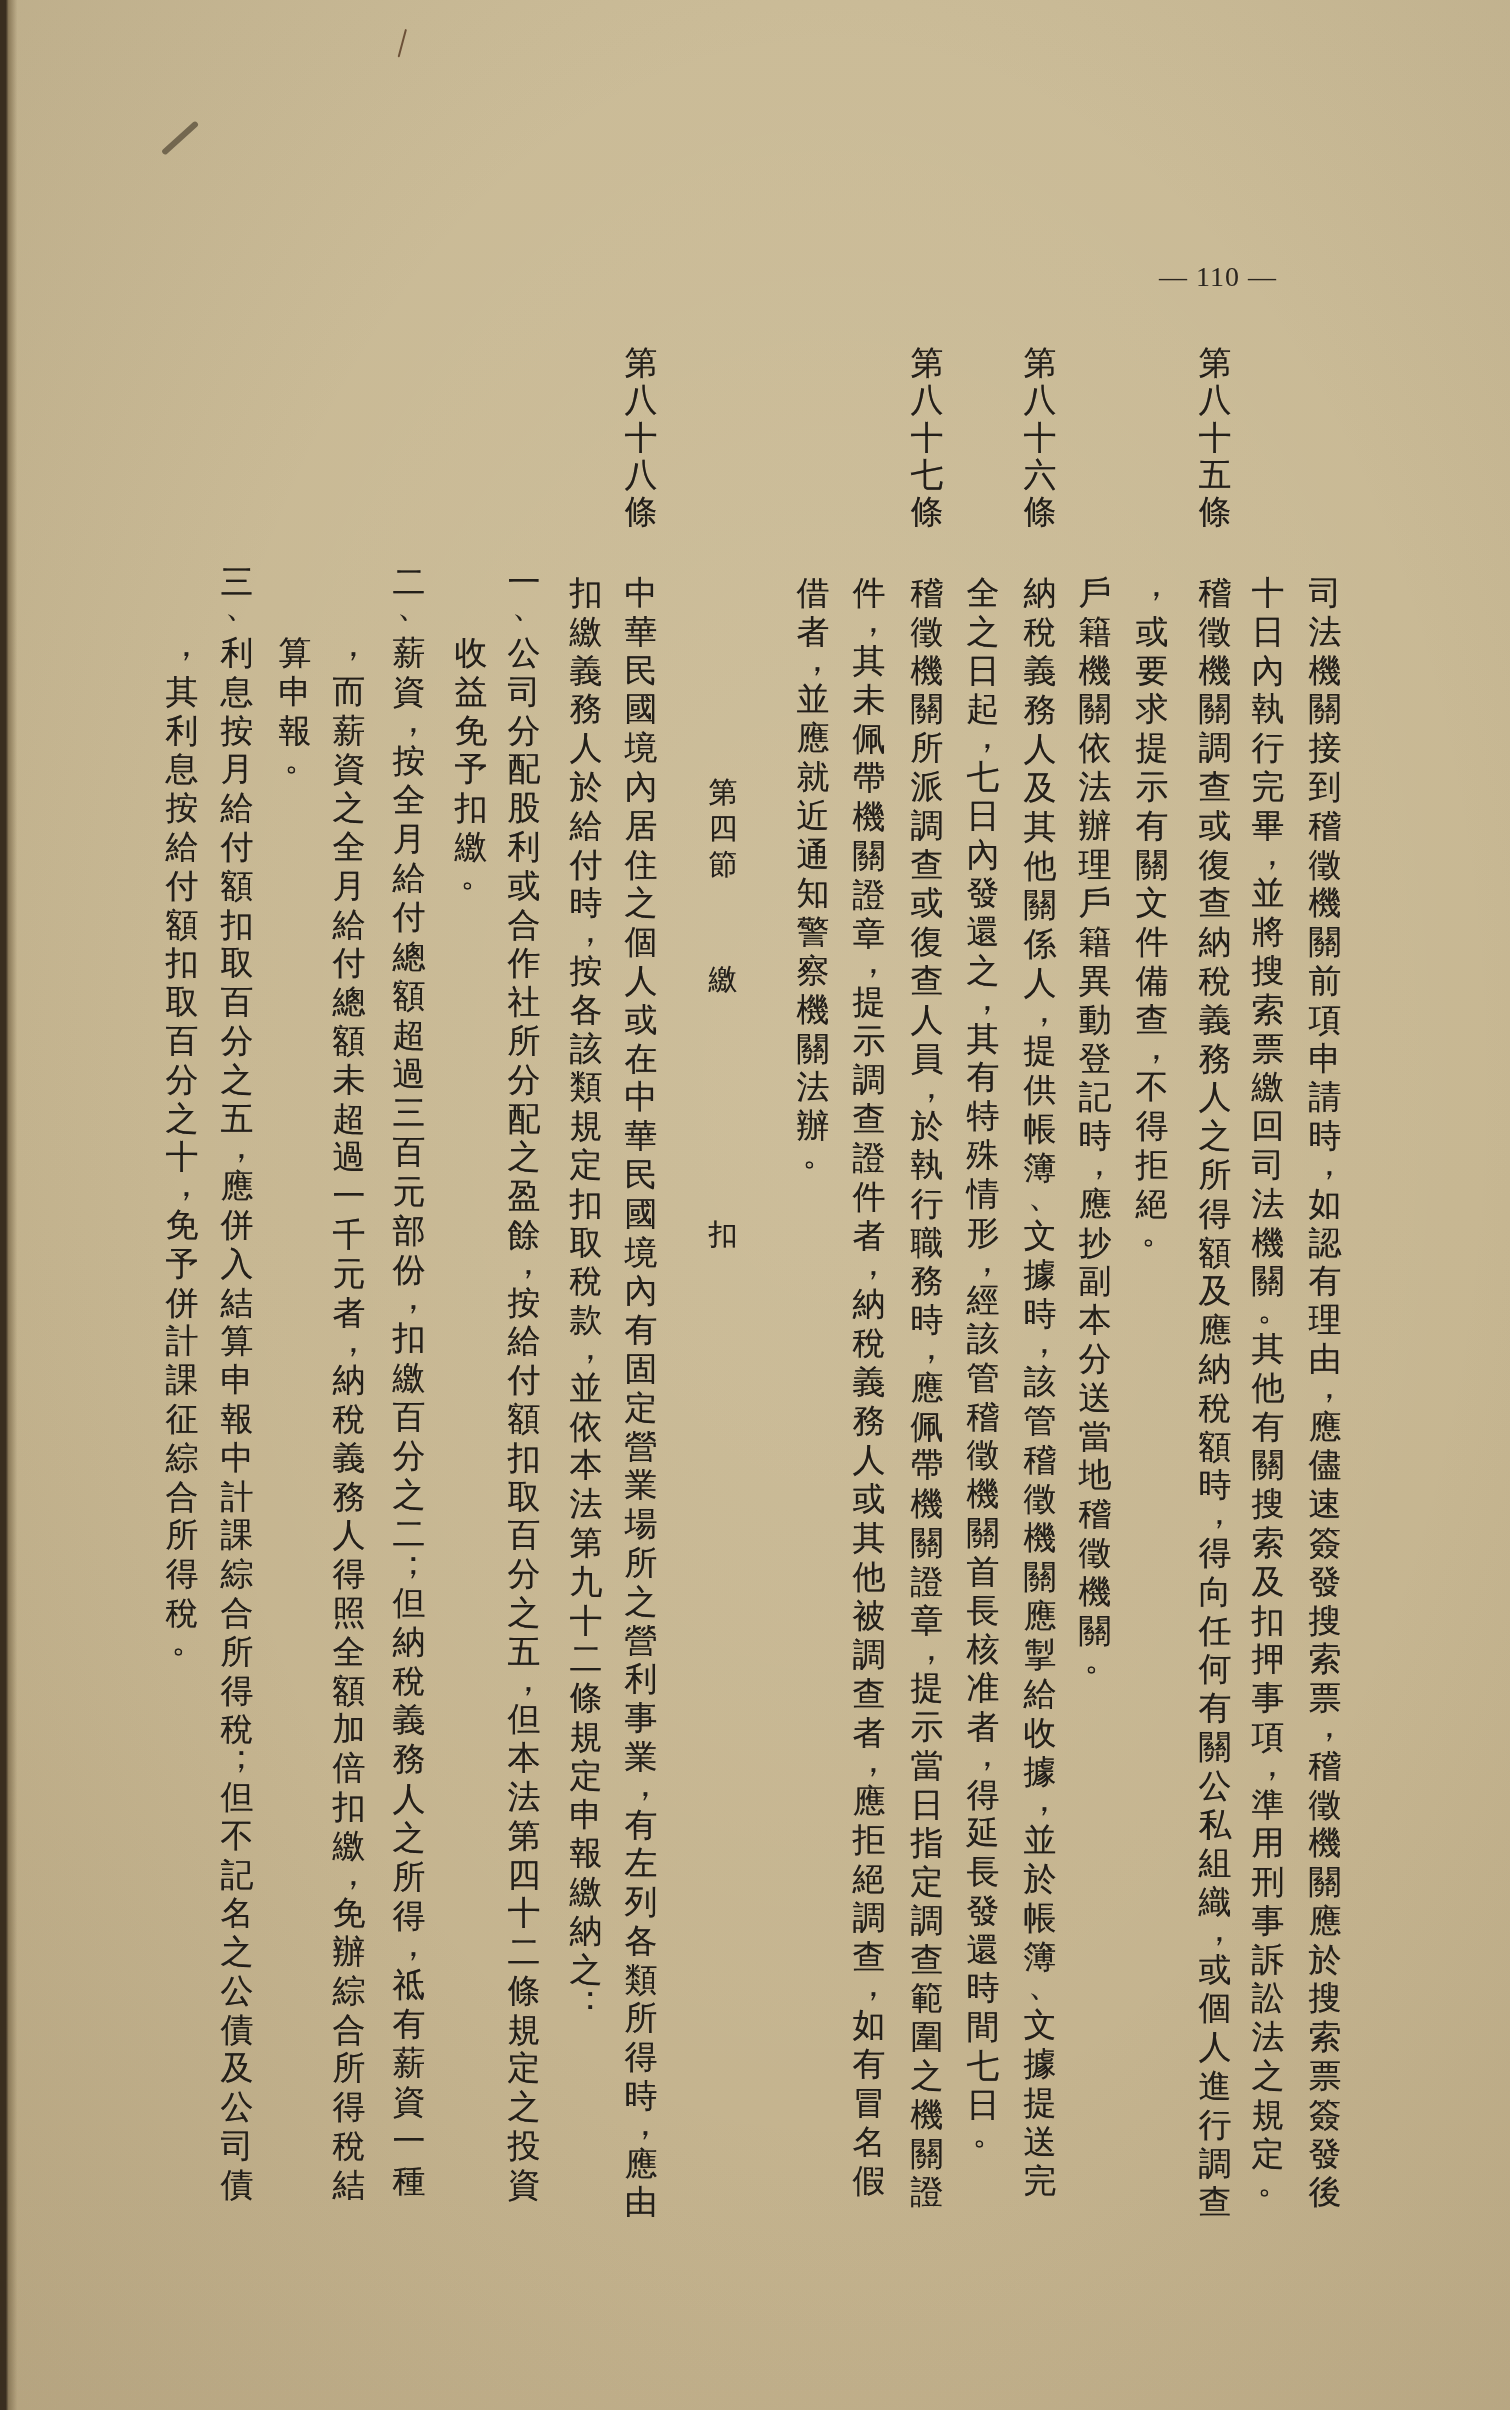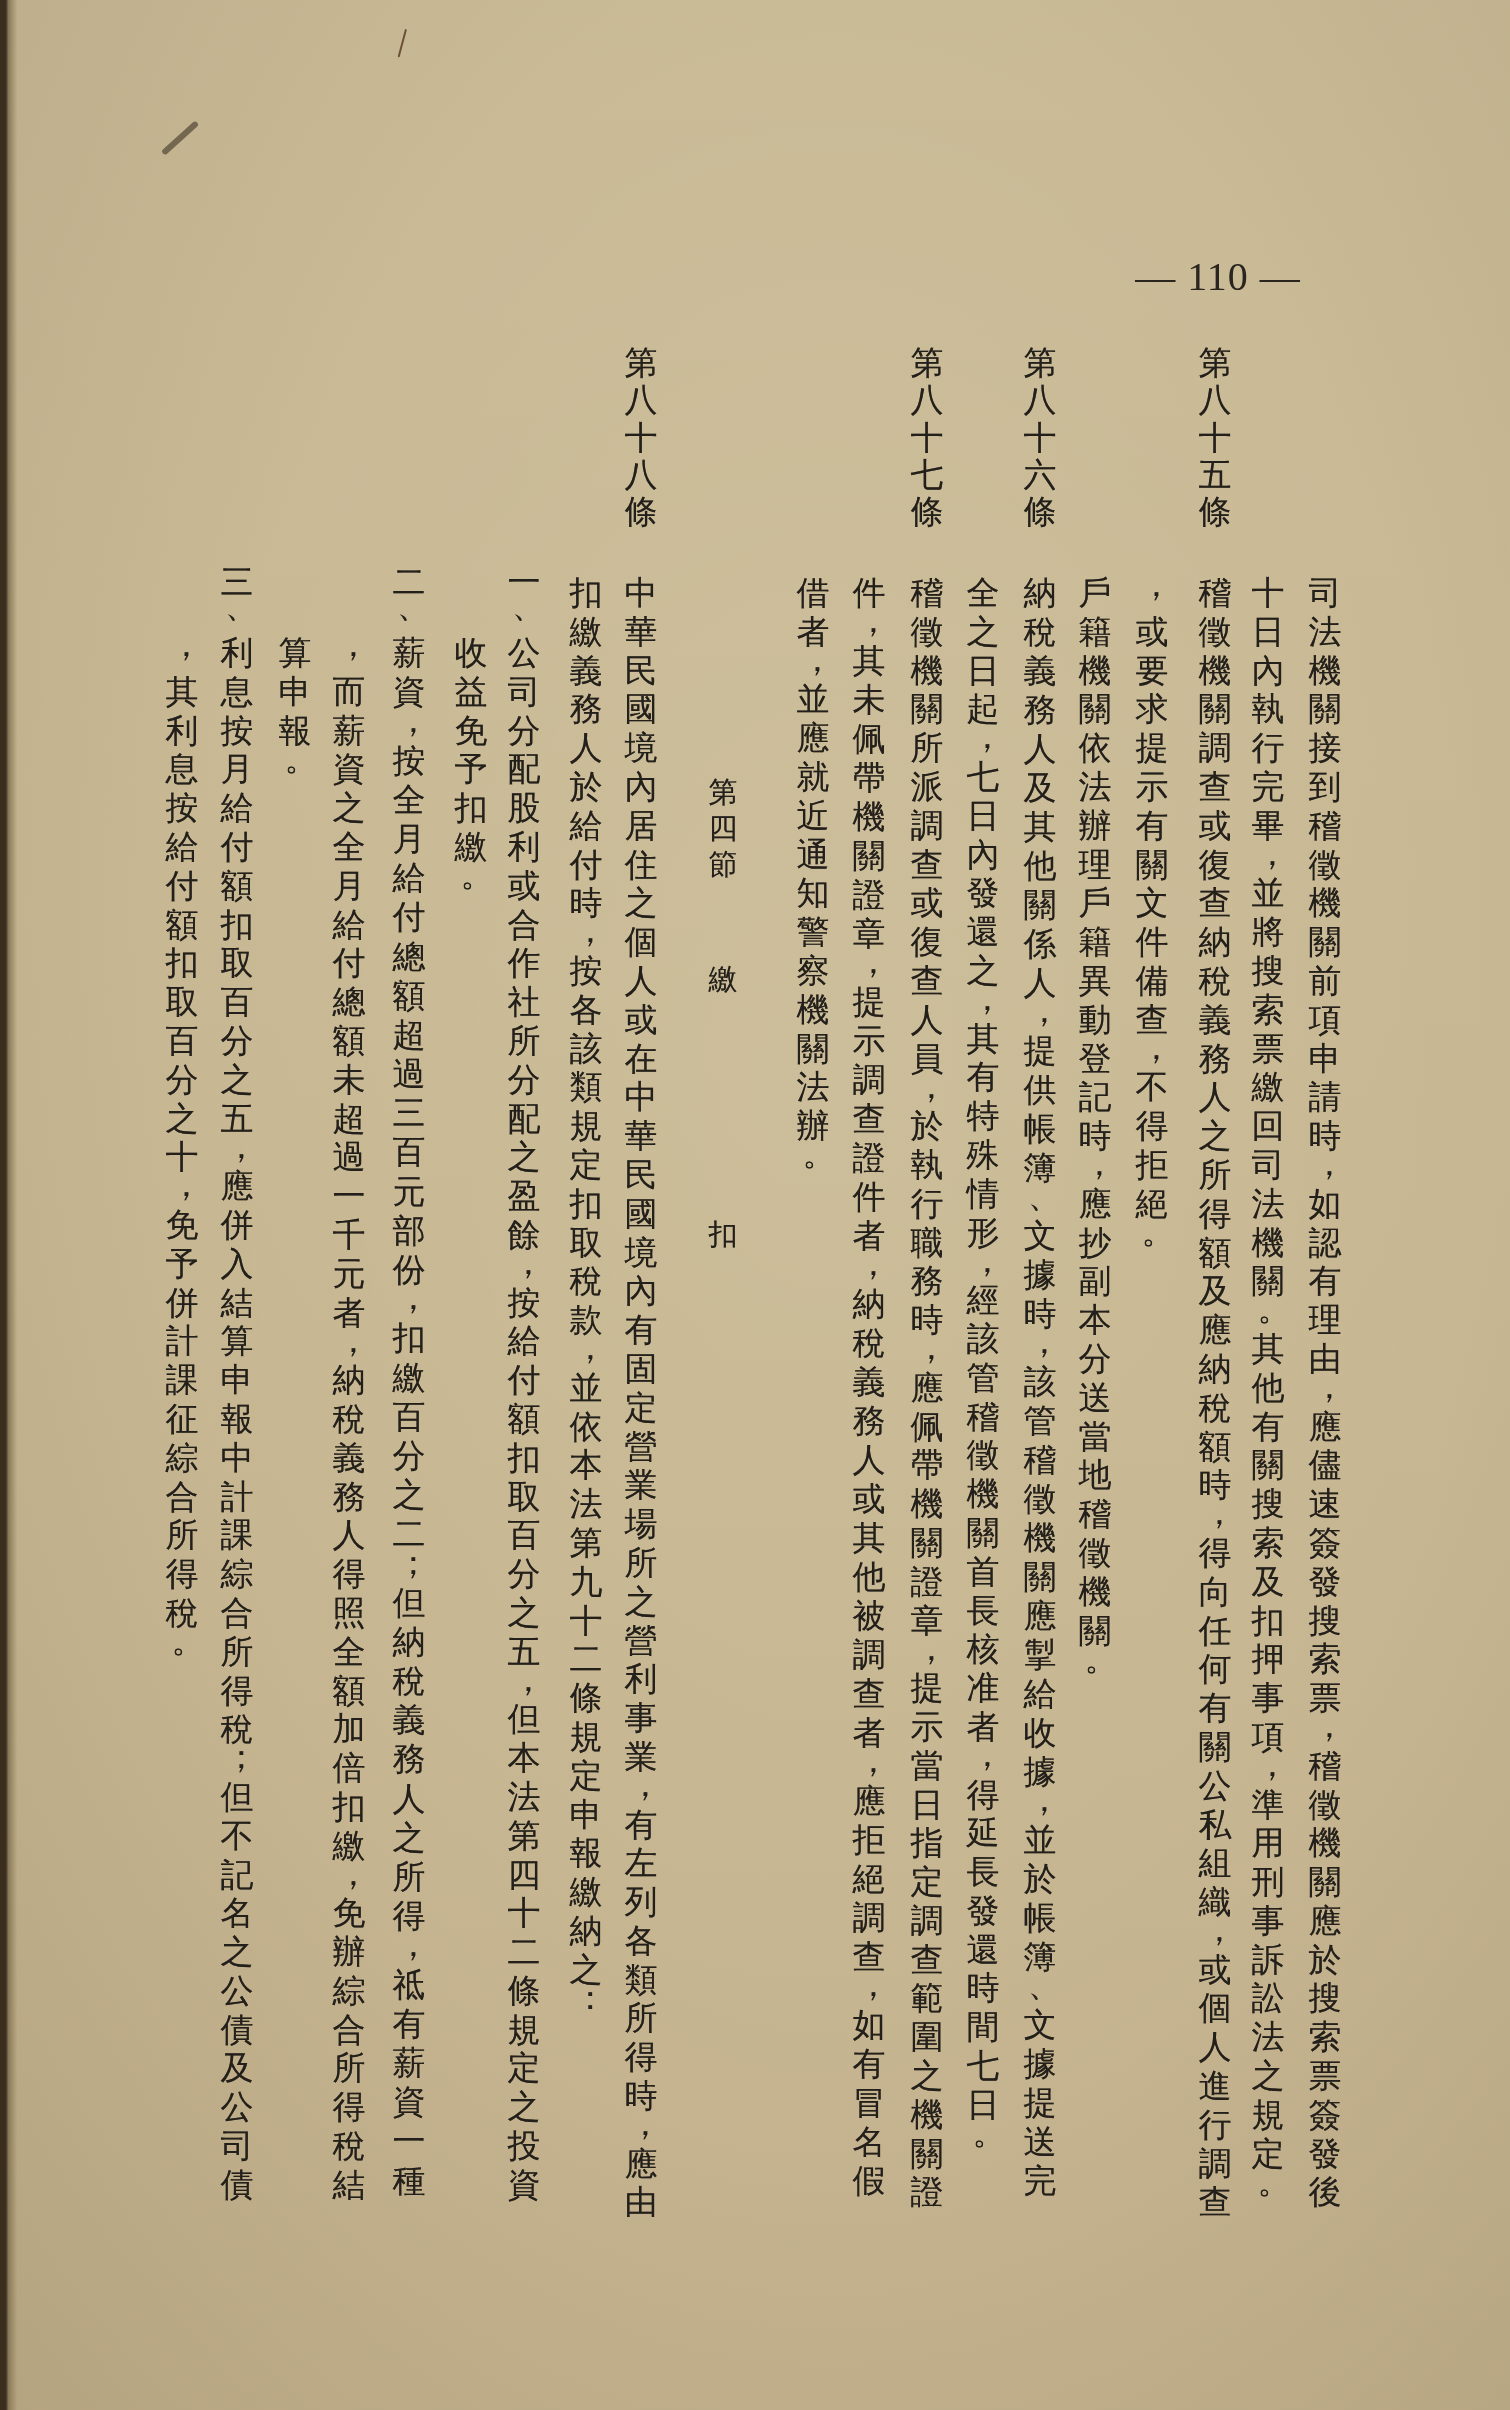--- a/index.html
+++ b/index.html
@@ -13,21 +13,21 @@
         linear-gradient(to right, #3a2e1f 0px, #3a2e1f 5.8px, #8c7b5a 8.6px, rgba(0,0,0,0) 17.3px),
         radial-gradient(ellipse at 55% 45%, rgba(255,248,228,0.10) 0%, rgba(255,248,228,0) 55%, rgba(90,70,40,0.14) 100%),
         linear-gradient(to bottom, #cbbc98 0%, #c7b792 50%, #c4b38e 100%);
       color: #231f1a;
       font-family: "DejaVu Serif", serif;
     }
     .page-number {
       position: absolute; left: 1122px; top: 257px; width: 192px;
       text-align: center;
       font-family: "Liberation Serif", serif;
-      font-size: 40px; line-height: 40px;
+      font-size: 28px; line-height: 40px;
       color: #2a251f; letter-spacing: 1px;
       white-space: pre;
     }
     .vcol {
       position: absolute; width: 38px;
       display: flex; flex-direction: column; align-items: center;
       gap: 5.8px;
       text-shadow: 0 0 0.6px rgba(30,25,20,0.55);
     }
     .vcol.full { justify-content: space-between; }

